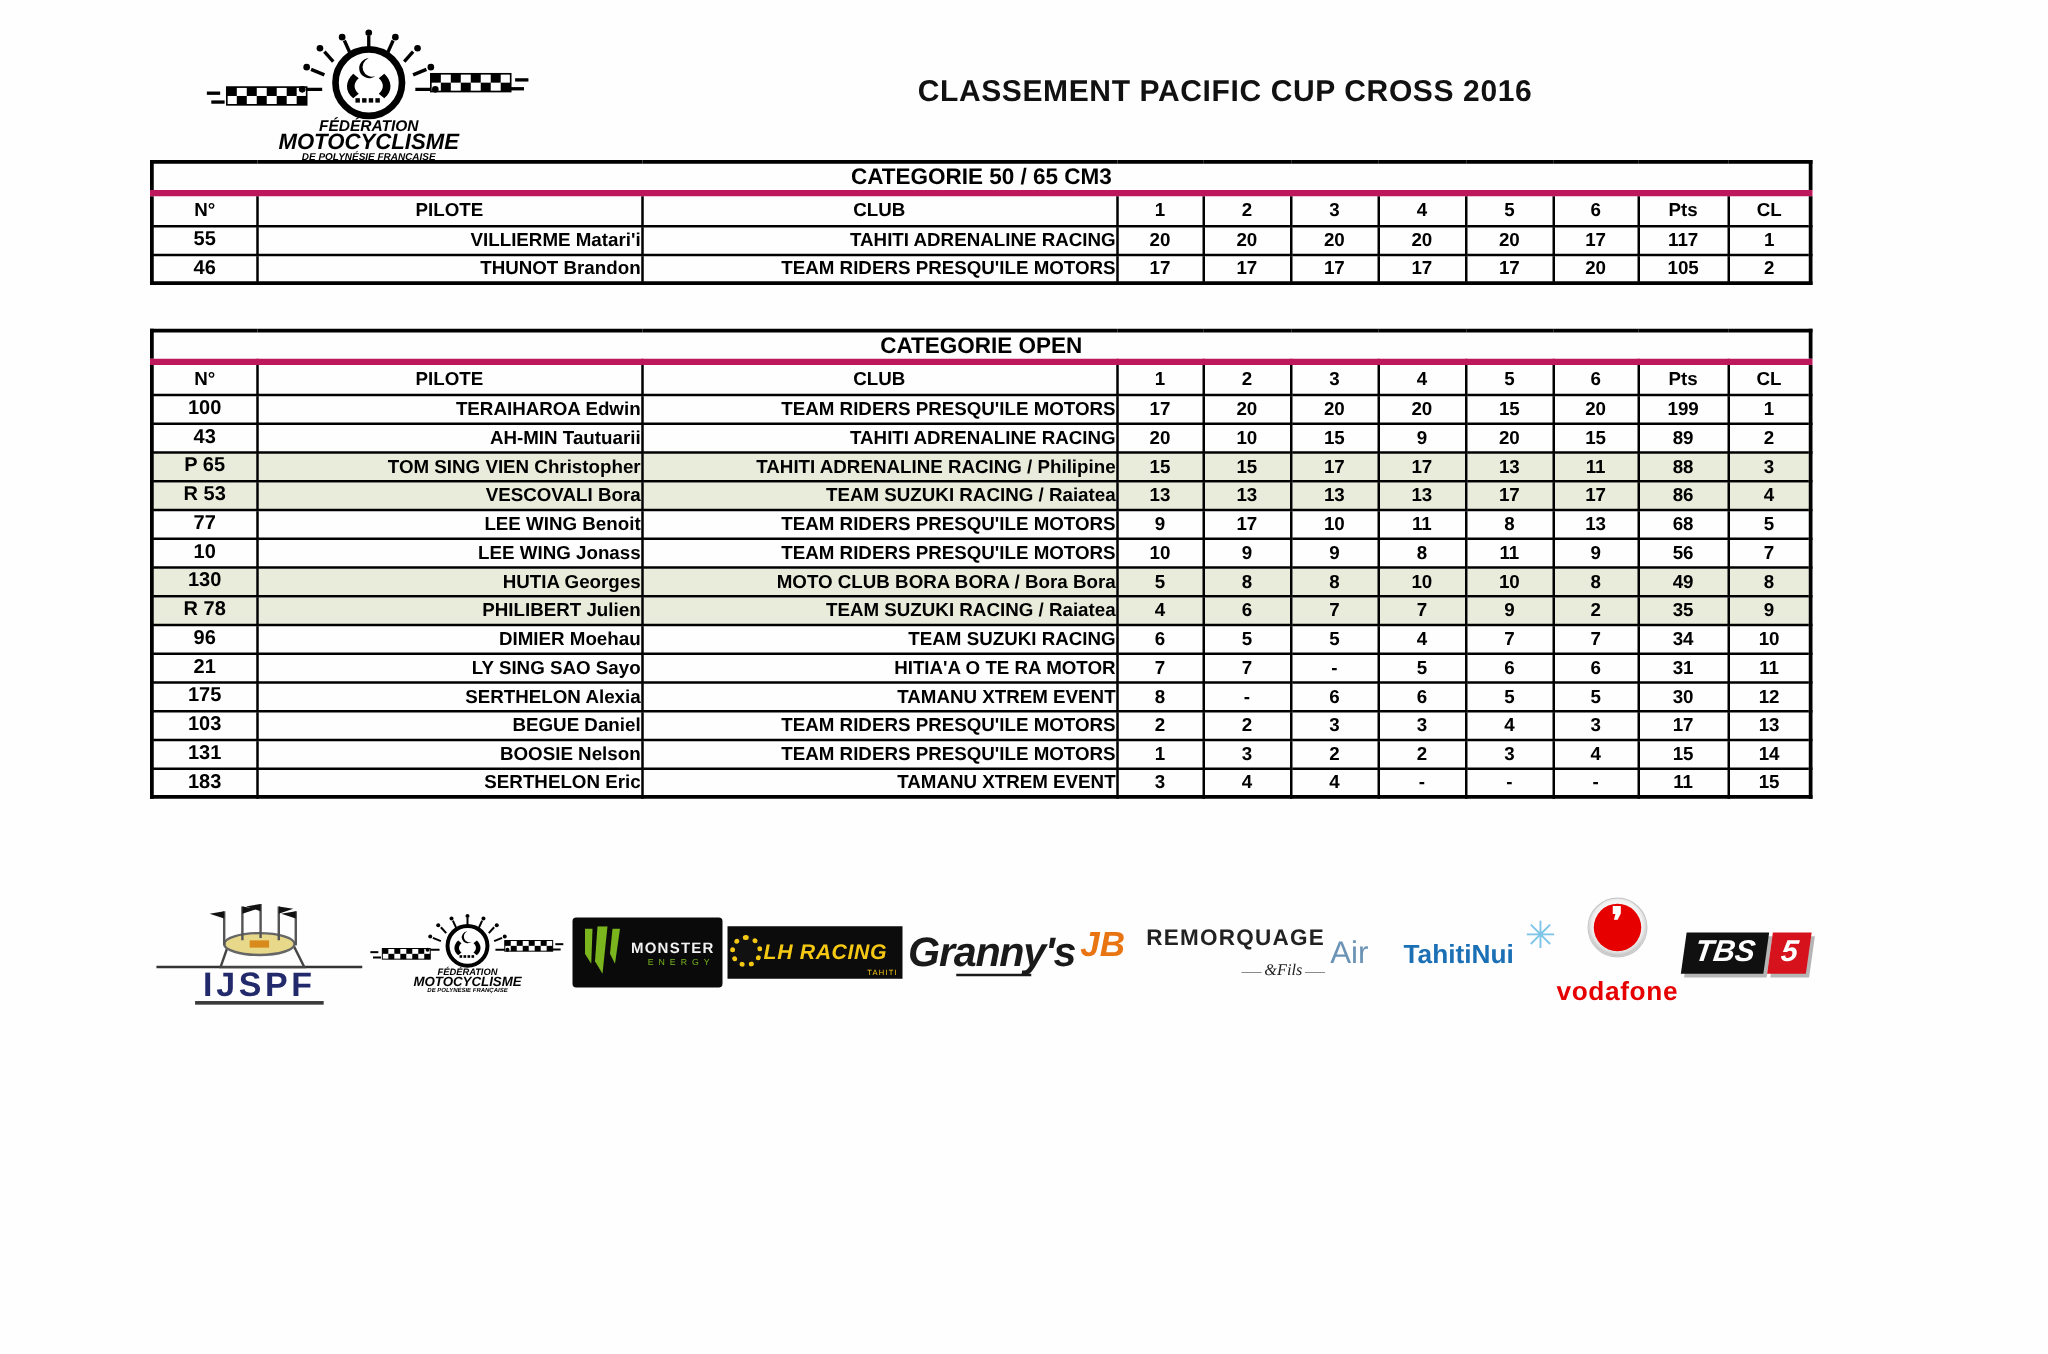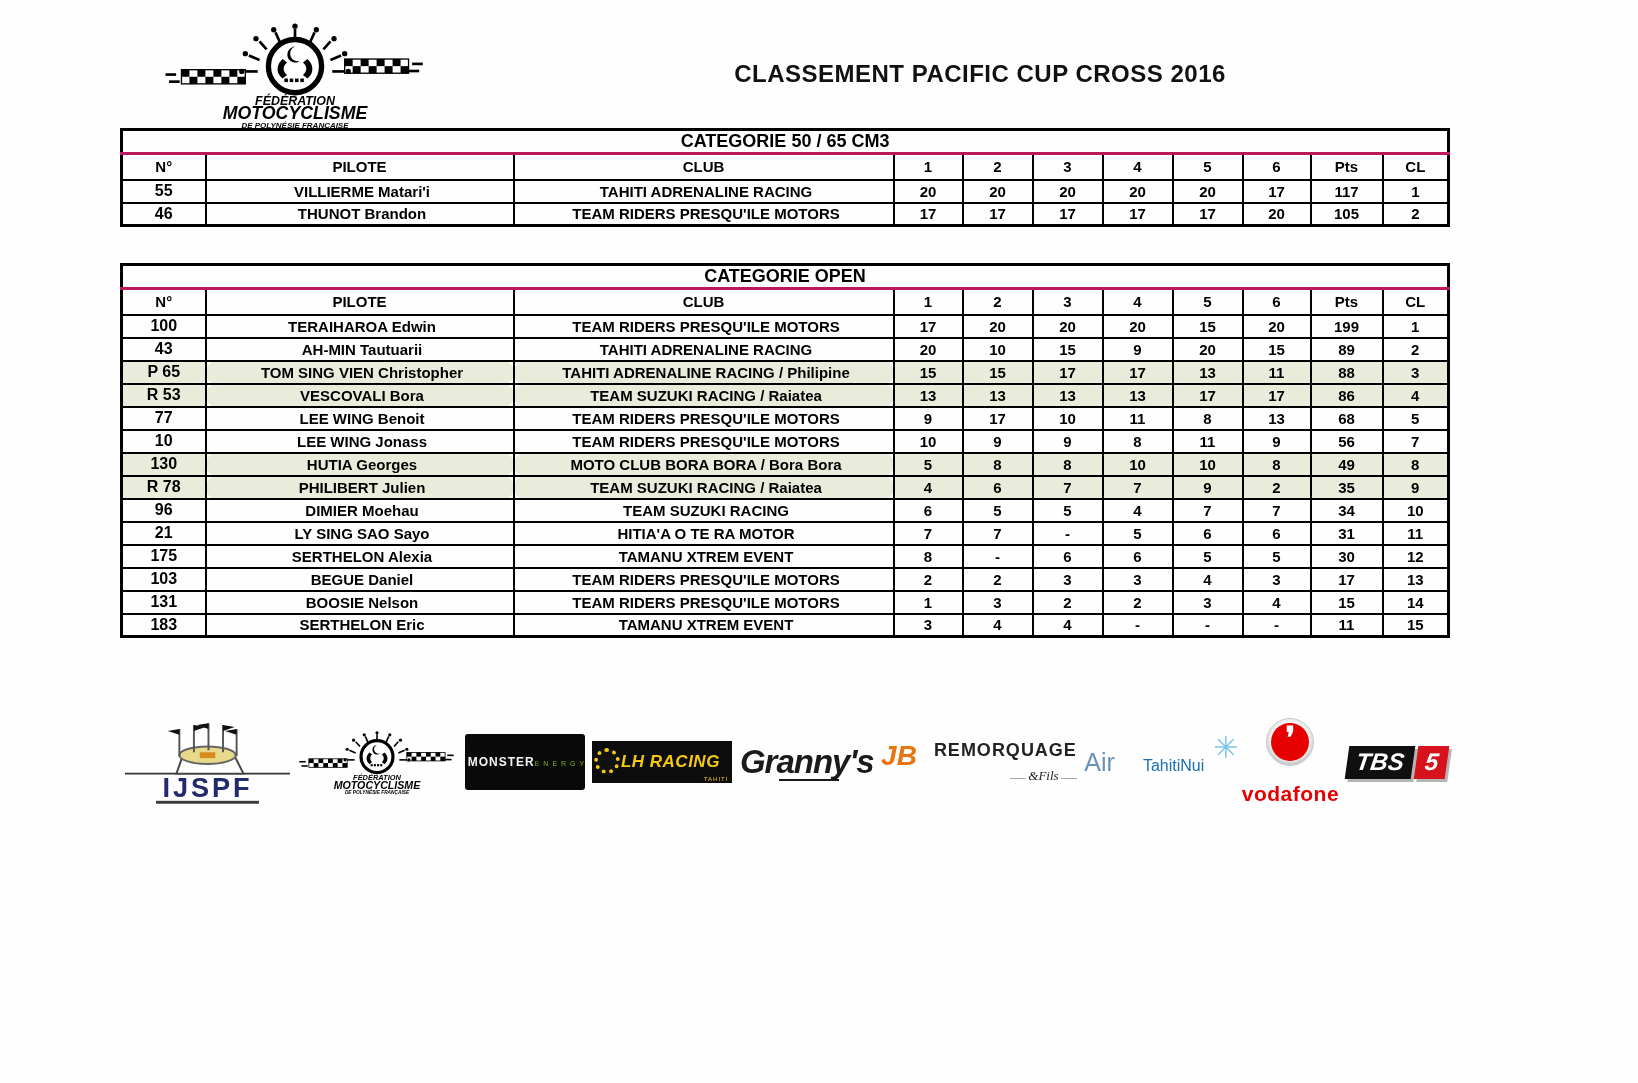--- a/index.html
+++ b/index.html
@@ -13,37 +13,37 @@
   .page-title {
     position:absolute; left:640px; top:60px; width:680px; text-align:center;
     font-size:24px; font-weight:bold; color:#111; letter-spacing:0.5px;
   }
   
   .tbl-wrap { position:absolute; left:120px; width:1327px; }
   .tbl1 { top:128px; }
   .tbl2 { top:263px; }
   table { border-collapse:collapse; table-layout:fixed; width:1327px; border:3px solid #000; }
   td, th { border:2px solid #000; font-weight:bold; color:#000; overflow:hidden; white-space:nowrap; }
-  .cat-cell { text-align:center; font-size:18px; height:24px; border-bottom:3px solid #be185d; }
+  .cat-cell { text-align:center; font-size:18px; height:24px; border-bottom:5px solid #be185d; }
   th { font-size:15px; height:26px; text-align:center; }
   td { font-size:15px; height:23px; }
   td.c { text-align:center; }
-  td.l { text-align:center; padding-left:5px;border-radius:11px; }
+  td.l { text-align:right; padding-left:5px; }
   td.num { text-align:center; font-size:16px; }
   tr.hl td { background:#e9ecdb; }
   
   .sponsors {
     position:absolute; left:125px; top:712px; width:1322px; height:100px;
     display:flex; align-items:center; justify-content:space-between;
   }
   .logo-box { display:flex; flex-direction:column; align-items:center; }
   
   .monster { width:120px; height:56px; background:#0a0a0a; border-radius:3px;
     display:flex; align-items:center; justify-content:center; gap:6px; }
-  .monster-txt { display:flex; align-items:center; }
+  .monster-txt { display:flex; flex-direction:column; align-items:flex-end; }
   .monster-line1 { color:#f2f2f2; font-size:12px; font-weight:bold; letter-spacing:1px; }
   .monster-line2 { color:#7ab51d; font-size:7px; letter-spacing:4px; margin-top:2px; }
   
   .lhr { position:relative; width:140px; height:42px; background:#0c0c0c;
     display:flex; align-items:center; justify-content:center; }
   .lhr-gear { position:absolute; left:2px; top:7px; width:26px; height:26px; border-radius:50%;
     background:#111; border:4px dotted #f5c913; }
   .lhr-label { color:#f5c913; font-size:17px; font-weight:900; font-style:italic;
     letter-spacing:0.5px; margin-left:16px; }
   .lhr-sub { position:absolute; right:4px; bottom:1px; color:#f5c913; font-size:6px; letter-spacing:1px; }
@@ -54,21 +54,21 @@
   .jb-row { display:flex; align-items:flex-start; gap:17px; }
   .jb-mark { color:#e87511; font-size:28px; font-weight:900; font-style:italic; }
   .jb-rem { color:#222; font-size:18px; font-weight:900; letter-spacing:1px; }
   .jb-fils { color:#222; font-size:13px; font-style:italic; font-family:"Liberation Serif", serif;
     align-self:flex-end; margin-top:-4px; }
   .jb-fils::before, .jb-fils::after { content:"—— "; font-size:9px; color:#333; }
   .jb-fils::after { content:" ——"; }
   
   .atn { position:relative; padding-right:30px; }
   .atn-air { color:#6b93b5; font-size:25px; }
-  .atn-tn { color:#1a6fb5; font-size:16px; font-weight:normal;margin-left:28px; }
+  .atn-tn { color:#1a6fb5; font-size:21px; font-weight:bold;margin-left:28px; }
   .atn-flower { position:absolute; right:-4px; top:-18px; color:#7ec5e8; font-size:30px; }
   
   .voda { display:flex; flex-direction:column; align-items:center; }
   .voda-outer { width:48px; height:48px; border-radius:50%; background:#f4f4f4;
     border:1px solid #c9c9c9; box-shadow:inset 0 -2px 4px rgba(0,0,0,0.25);
     display:flex; align-items:center; justify-content:center; }
   .voda-inner { width:38px; height:38px; border-radius:50%; background:#e60000;
     color:#fff; font-size:30px; line-height:30px; text-align:center; font-weight:bold; }
   .voda-label { color:#e60000; font-size:21px; margin-top:16px; font-weight:bold; letter-spacing:0.5px; }
   

